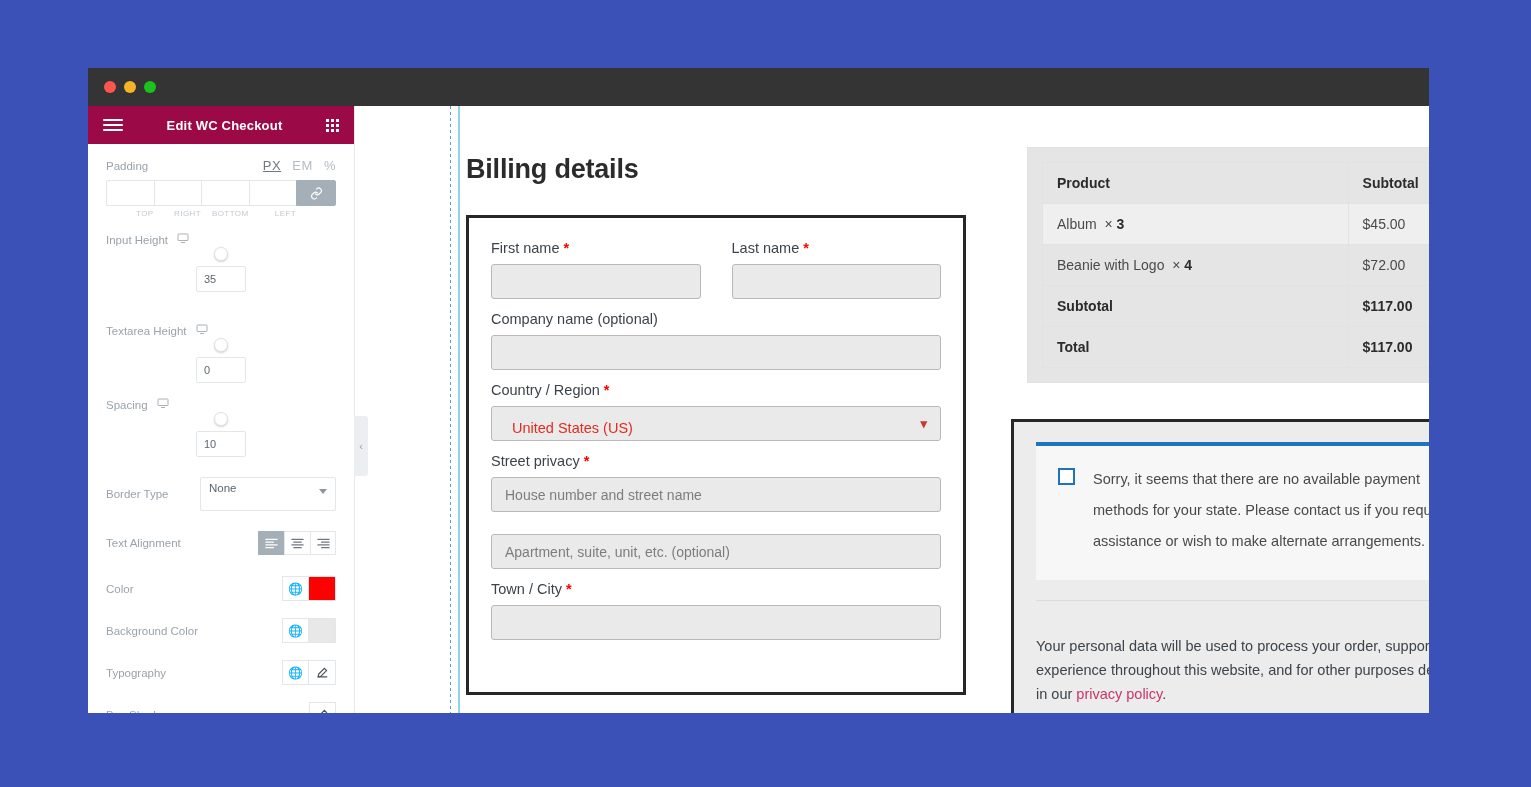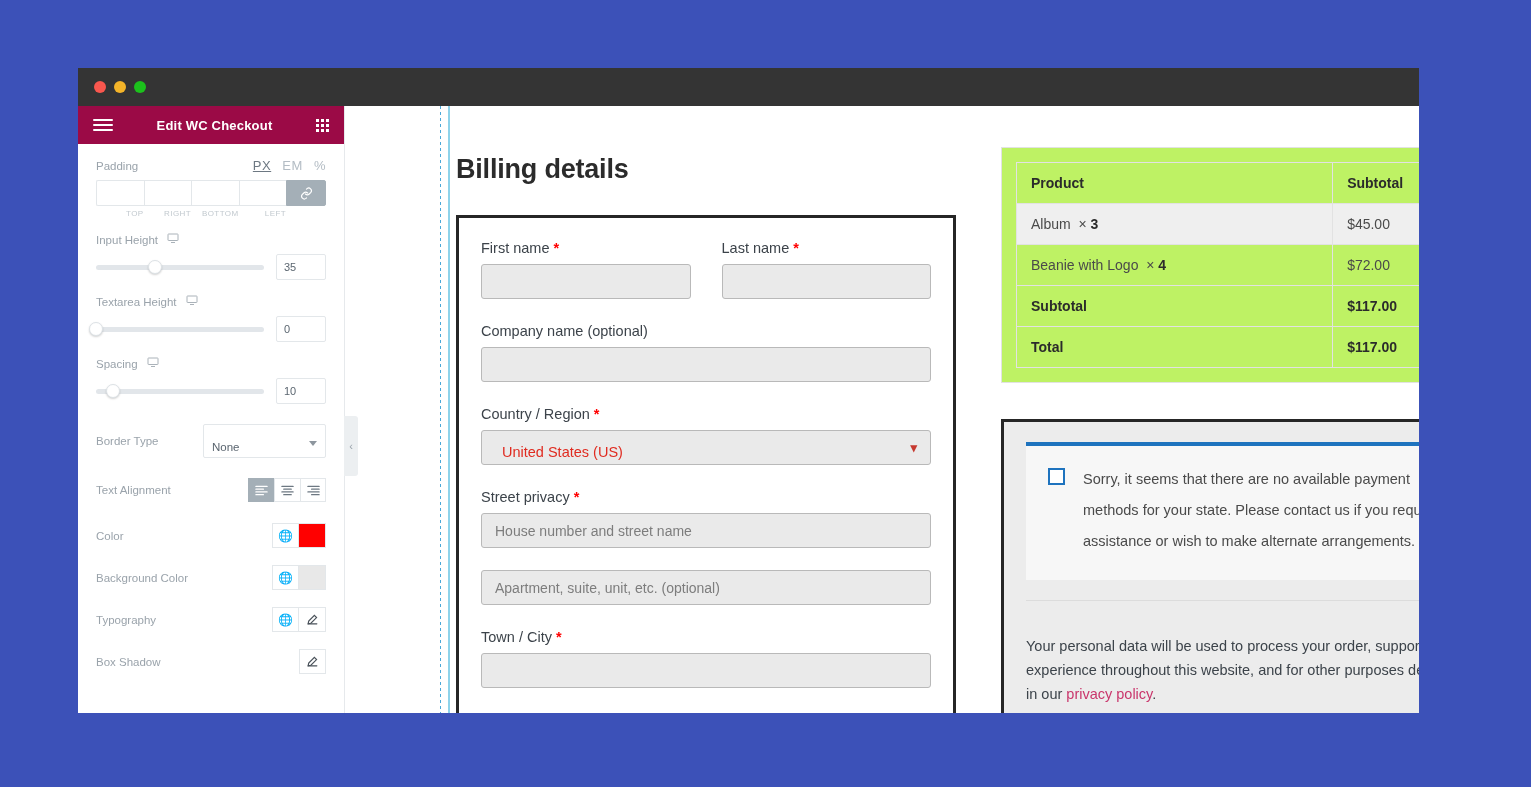--- a/index.html
+++ b/index.html
@@ -7,21 +7,21 @@
     margin: 0; padding: 0;
     width: 1531px; height: 787px;
     overflow: hidden;
     font-family: "Liberation Sans", sans-serif;
   }
   body { background: #3c51b8; }
 
   
   #window {
     position: absolute;
-    left: 78px; top: 68px;
+    left: 88px; top: 68px;
     width: 1341px; height: 645px;
     background: #ffffff;
     overflow: hidden;
   }
   #titlebar {
     height: 38px; background: #343434;
     display: flex; align-items: center; padding-left: 16px; gap: 8px;
   }
   .dot { width: 12px; height: 12px; border-radius: 50%; }
   .dot.red { background: #f9574e; }
@@ -77,37 +77,37 @@
   .pad-link {
     width: 40px; height: 26px; background: #a4afb7;
     border: 1px solid #a4afb7; border-radius: 0 2px 2px 0;
     display: flex; align-items: center; justify-content: center;
     color: #fff; font-size: 11px;
   }
   .pad-names { display: flex; margin-top: 3px; }
   .pad-names span { flex: 1; text-align: right; font-size: 8px; color: #c2c9cf; letter-spacing: .4px; }
   .pad-names span.spacer { flex: 0 0 40px; }
 
-  .slider-row { display: flex; align-items: center; gap: 12px; margin-top: 8px; }
+  .slider-row { display: flex; align-items: center; gap: 12px; margin-top: 8px; flex-direction: column; }
   .track { flex: 1; height: 5px; background: #e2e6ea; border-radius: 3px; position: relative; }
   .thumb {
     position: absolute; top: 50%; transform: translate(-50%, -50%);
     width: 14px; height: 14px; border-radius: 50%;
     background: #fff; border: 1px solid #dde2e6; box-shadow: 0 1px 2px rgba(0,0,0,.18);
   }
   .numbox {
     width: 50px; height: 26px; border: 1px solid #e3e7ea; border-radius: 2px;
     font-size: 11px; color: #5b6670; display: flex; align-items: center; padding-left: 7px;
     background: #fff;
   }
 
   .selbox {
-    width: 123px; height: 26px; border: 1px solid #e3e7ea; border-radius: 2px;
+    width: 136px; height: 26px; border: 1px solid #e3e7ea; border-radius: 2px;
     background: #fff; font-size: 11.5px; color: #5b6670;
-    display: flex; align-items: flex-start; justify-content: space-between; padding: 16px 8px;
+    display: flex; align-items: flex-end; justify-content: space-between; padding: 16px 8px;
   }
   .selbox .car { width: 0; height: 0; border-left: 4px solid transparent; border-right: 4px solid transparent; border-top: 5px solid #8d969e; }
 
   .btngroup { display: flex; }
   .btngroup .b {
     width: 26px; height: 24px; border: 1px solid #e3e7ea; border-right: none;
     display: flex; align-items: center; justify-content: center; background: #fff;
   }
   .btngroup .b:last-child { border-right: 1px solid #e3e7ea; }
   .btngroup .b.active { background: #a4afb7; border-color: #a4afb7; }
@@ -158,33 +158,33 @@
   .req { color: #ff0000; font-weight: bold; }
   .f-input {
     width: 100%; height: 35px; background: #eaeaea;
     border: 1px solid #b9b9b9; border-radius: 3px;
     font-size: 14px; color: #8d8d8d; padding: 0 13px;
     display: flex; align-items: center;
   }
   .f-input.ph { color: #7d7d7d; }
   .row2 { display: flex; gap: 31px; }
   .row2 > div { flex: 1; }
-  .fld { margin-bottom: 24px; }
+  .fld { margin-bottom: 12px; }
   .f-select {
     width: 100%; height: 35px; background: #eaeaea; border: 1px solid #b9b9b9;
     border-radius: 3px; display: flex; align-items: center; justify-content: space-between;
     padding: 0 13px 0 20px; overflow: hidden;
   }
   .f-select .val { font-size: 14.5px; color: #e02b20; position: relative; top: 4px; }
   .f-select .chev { color: #c6392f; font-size: 13px; font-weight: bold; }
 
   
   #order-col { position: absolute; left: 656px; top: 0; width: 510px; }
   #order-card {
-    margin-top: 41px; border: 1px solid #e2e2e2; background: #bef264; padding: 14px;
+    margin-top: 41px; border: 1px solid #e2e2e2; background: #e5e5e5; padding: 14px; margin-left: 16px;
   }
   table.order { width: 100%; border-collapse: collapse; }
   table.order th, table.order td {
     border: 1px solid #e2e2e2; padding: 12px 14px; text-align: left;
     font-size: 14px; color: #4a4a4a;
   }
   table.order th { font-weight: bold; color: #2b2b2b; font-size: 14px; }
   table.order tr.alt td { background: #efefef; }
   table.order td.b, table.order th.b { font-weight: bold; color: #2b2b2b; }
   table.order td.qty b { font-weight: bold; color: #2b2b2b; }
@@ -284,21 +284,21 @@
           </span>
         </div>
         <div class="slider-row">
           <div class="track">
               <div class="thumb" style="left:35%"></div>
             </div>
           <div class="numbox">35</div>
         </div>
       </div>
 
-      <div class="ctrl" style="margin-top:14px">
+      <div class="ctrl" style="margin-top:31px">
         <div class="ctrl-row">
           <span class="ctrl-label">
             <span>Textarea Height</span>
             <span class="mon">
               <svg width="12" height="12" viewBox="0 0 24 24" fill="none" stroke="#aab2b9" stroke-width="2">
                   <rect x="2" y="4" width="20" height="13" rx="1"></rect>
                   <line x1="8" y1="21" x2="16" y2="21"></line>
                 </svg>
             </span>
           </span>

